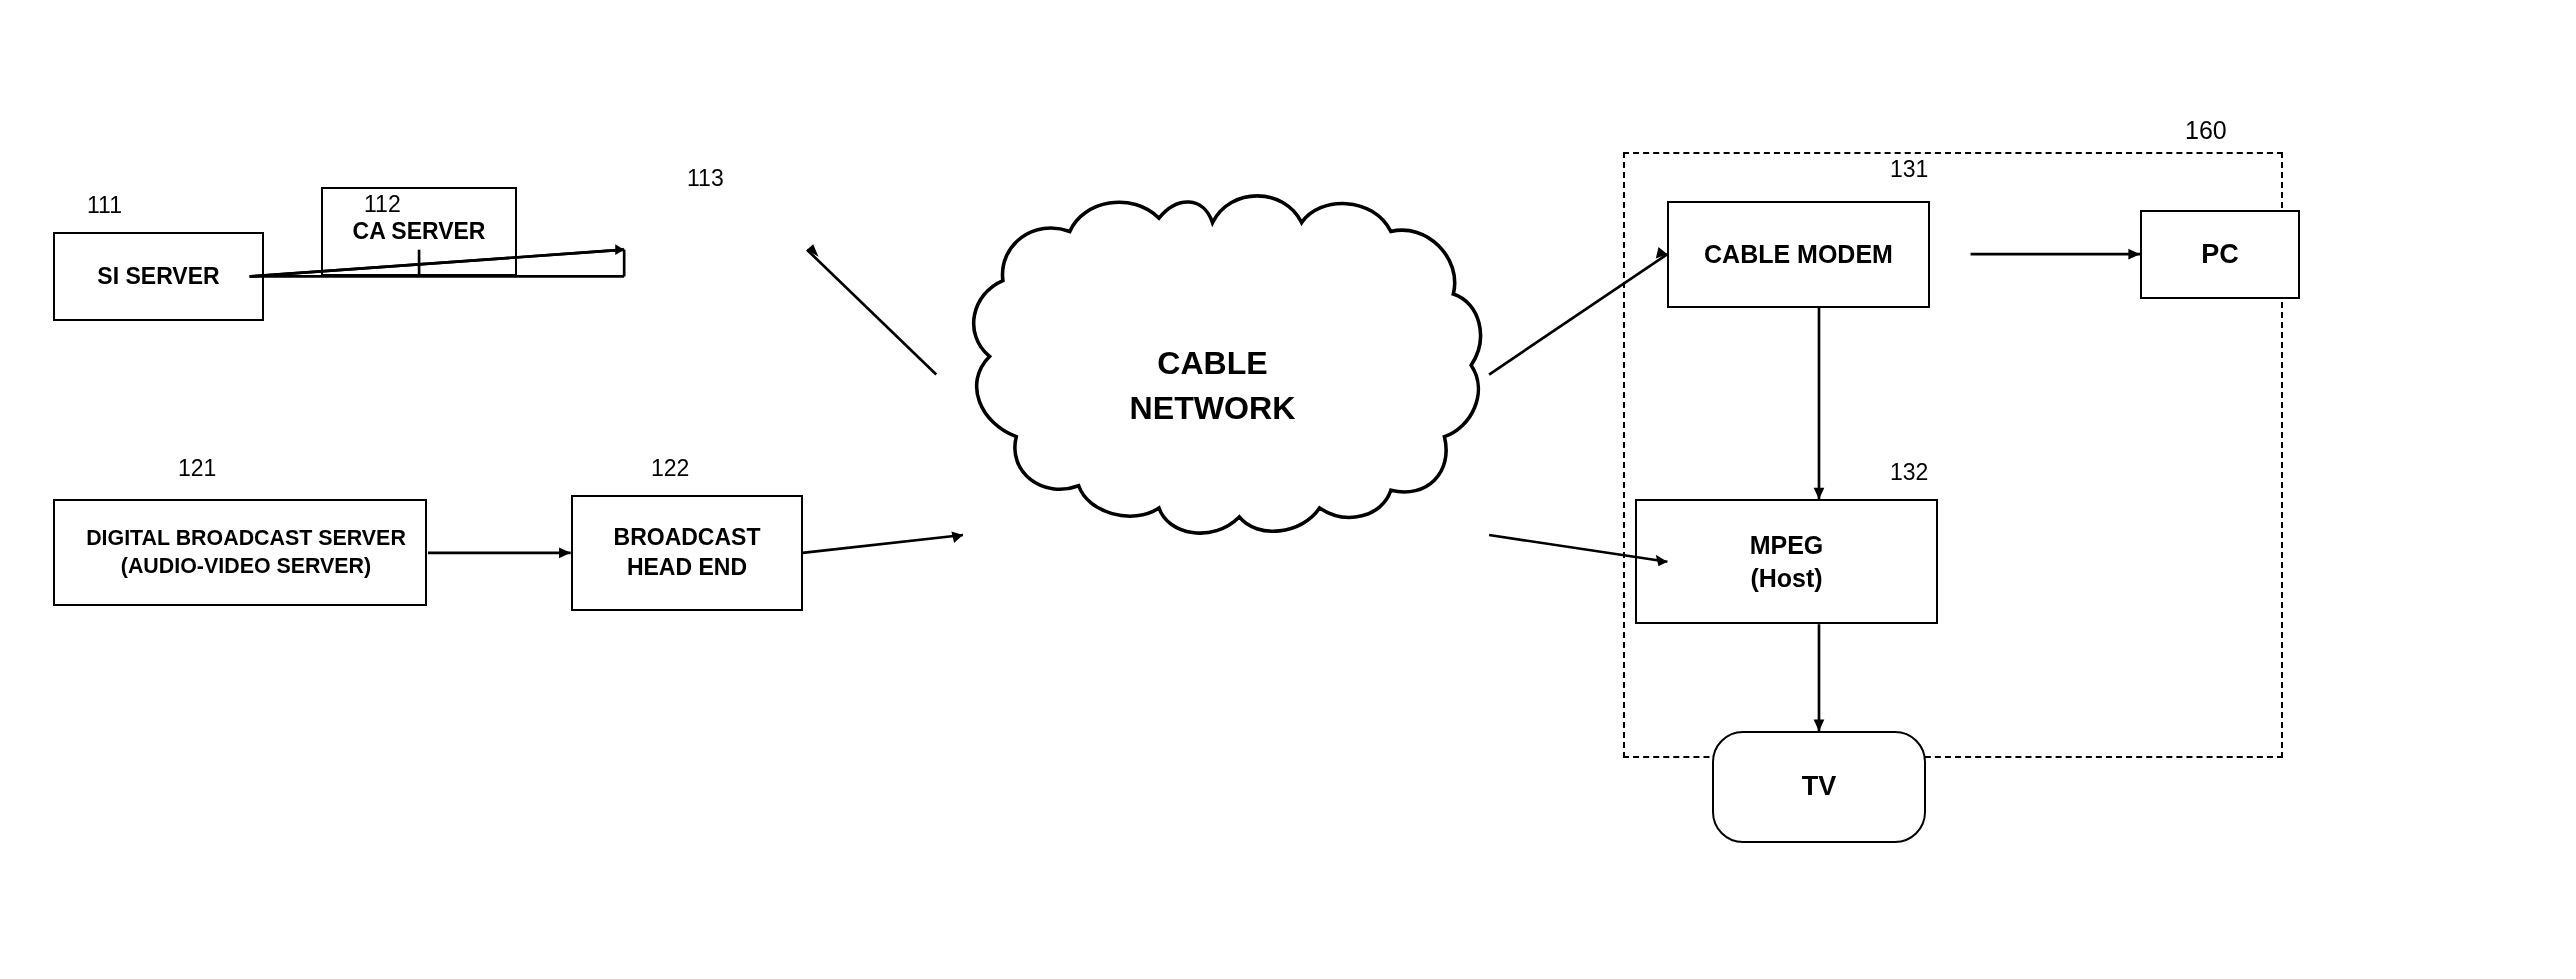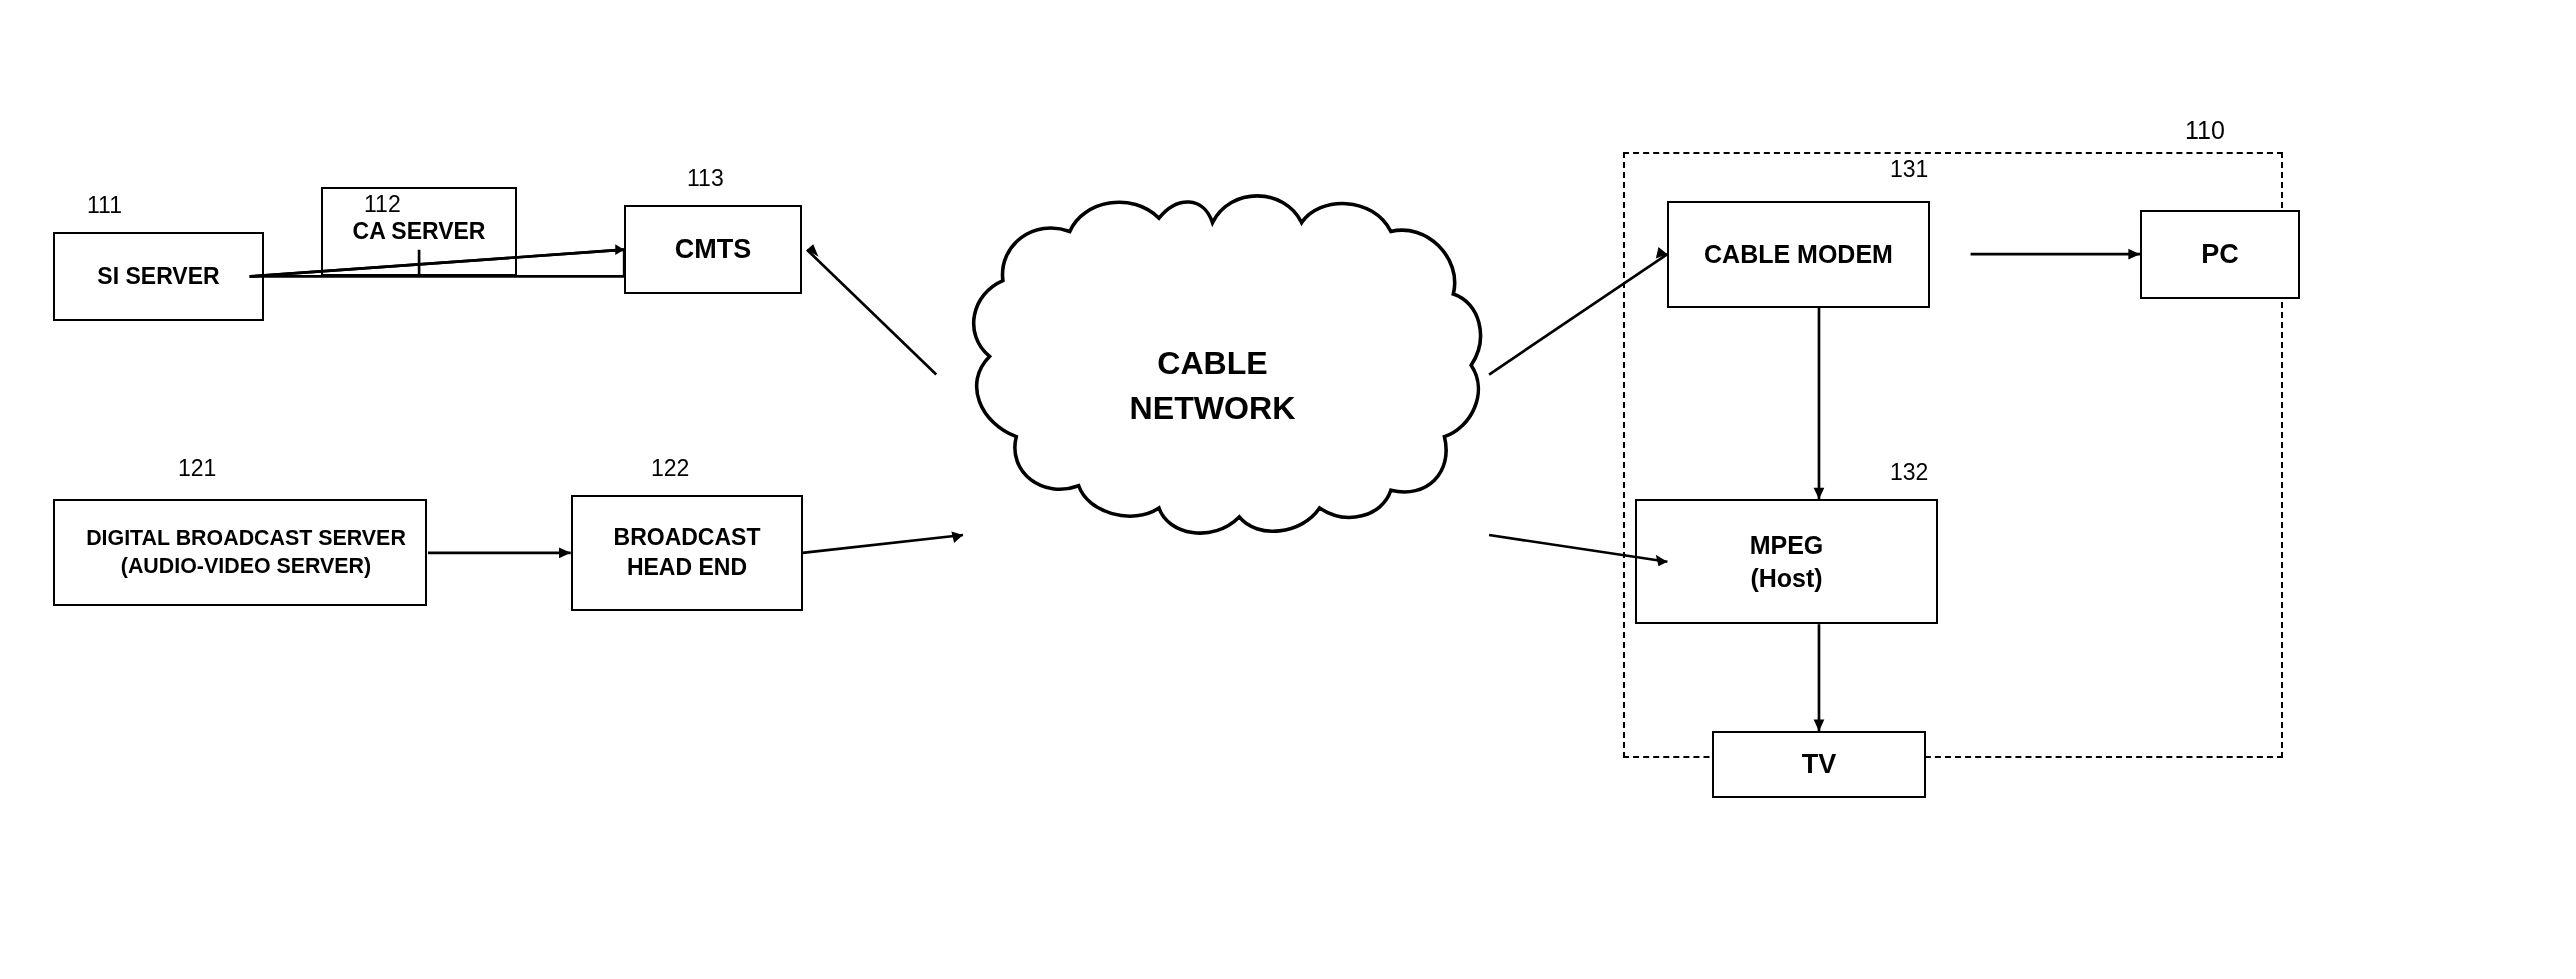--- a/index.html
+++ b/index.html
@@ -65,23 +65,20 @@
   </div>
 
   <div class="label" style="left:87px; top:192px;">111</div>
 
   <div class="box" style="left:321px; top:187px; width:196px; height:89px; font-size:23px;">
     <span>CA SERVER</span>
   </div>
 
   <div class="label" style="left:364px; top:147px;margin-top:44px;">112</div>
 
-  <div class="box" style="left:624px; top:205px; width:178px; height:89px; font-size:27px;">
-    <span>CMTS</span>
-  </div>
 
   <div class="label" style="left:687px; top:165px;">113</div>
 
   <div class="box" style="left:53px; top:499px; width:374px; height:107px; font-size:21.4px;padding-left:12px;">
     <span>DIGITAL BROADCAST SERVER<br>(AUDIO-VIDEO SERVER)</span>
   </div>
 
   <div class="label" style="left:178px; top:455px;">121</div>
 
   <div class="box" style="left:571px; top:495px; width:232px; height:116px; font-size:23px;">
@@ -114,39 +111,39 @@
         Z
       " fill="white" stroke="black" stroke-width="4"></path>
       <text x="310" y="230" text-anchor="middle" font-size="36" font-weight="bold" font-family="Arial">CABLE</text>
       <text x="310" y="280" text-anchor="middle" font-size="36" font-weight="bold" font-family="Arial">NETWORK</text>
     </svg>
   </div>
 
   <div class="dashed-box" style="left:1623px; top:152px; width:660px; height:606px;">
   </div>
 
-  <div class="label" style="left:2185px; top:116px; font-size:25px;">110</div>
+  <div class="label" style="left:2185px; top:116px; font-size:25px;">160</div>
 
   <div class="box" style="left:1667px; top:201px; width:263px; height:107px; font-size:25px;">
     <span>CABLE MODEM</span>
   </div>
 
   <div class="label" style="left:1890px; top:156px;">131</div>
 
   <div class="box" style="left:2140px; top:210px; width:160px; height:89px; font-size:27px;">
     <span>PC</span>
   </div>
 
   <div class="box" style="left:1635px; top:499px; width:303px; height:125px; font-size:25px;">
     <span>MPEG<br>(Host)</span>
   </div>
 
   <div class="label" style="left:1890px; top:459px;">132</div>
 
-  <div class="box" style="left:1712px; top:731px; width:214px; height:67px; font-size:27px;">
+  <div class="box" style="left:1712px; top:731px; width:214px; height:112px; font-size:27px;border-radius:31px;">
     <span>TV</span>
   </div>
 
   <svg class="svg-overlay" viewBox="0 0 2889 1099" width="2576" height="980">
 
     <line x1="280" y1="310" x2="700" y2="280" stroke="black" stroke-width="3"></line>
 
     <line x1="470" y1="310" x2="470" y2="310" stroke="black" stroke-width="3"></line>
 
     <line x1="280" y1="310" x2="700" y2="280" stroke="black" stroke-width="3"></line>

